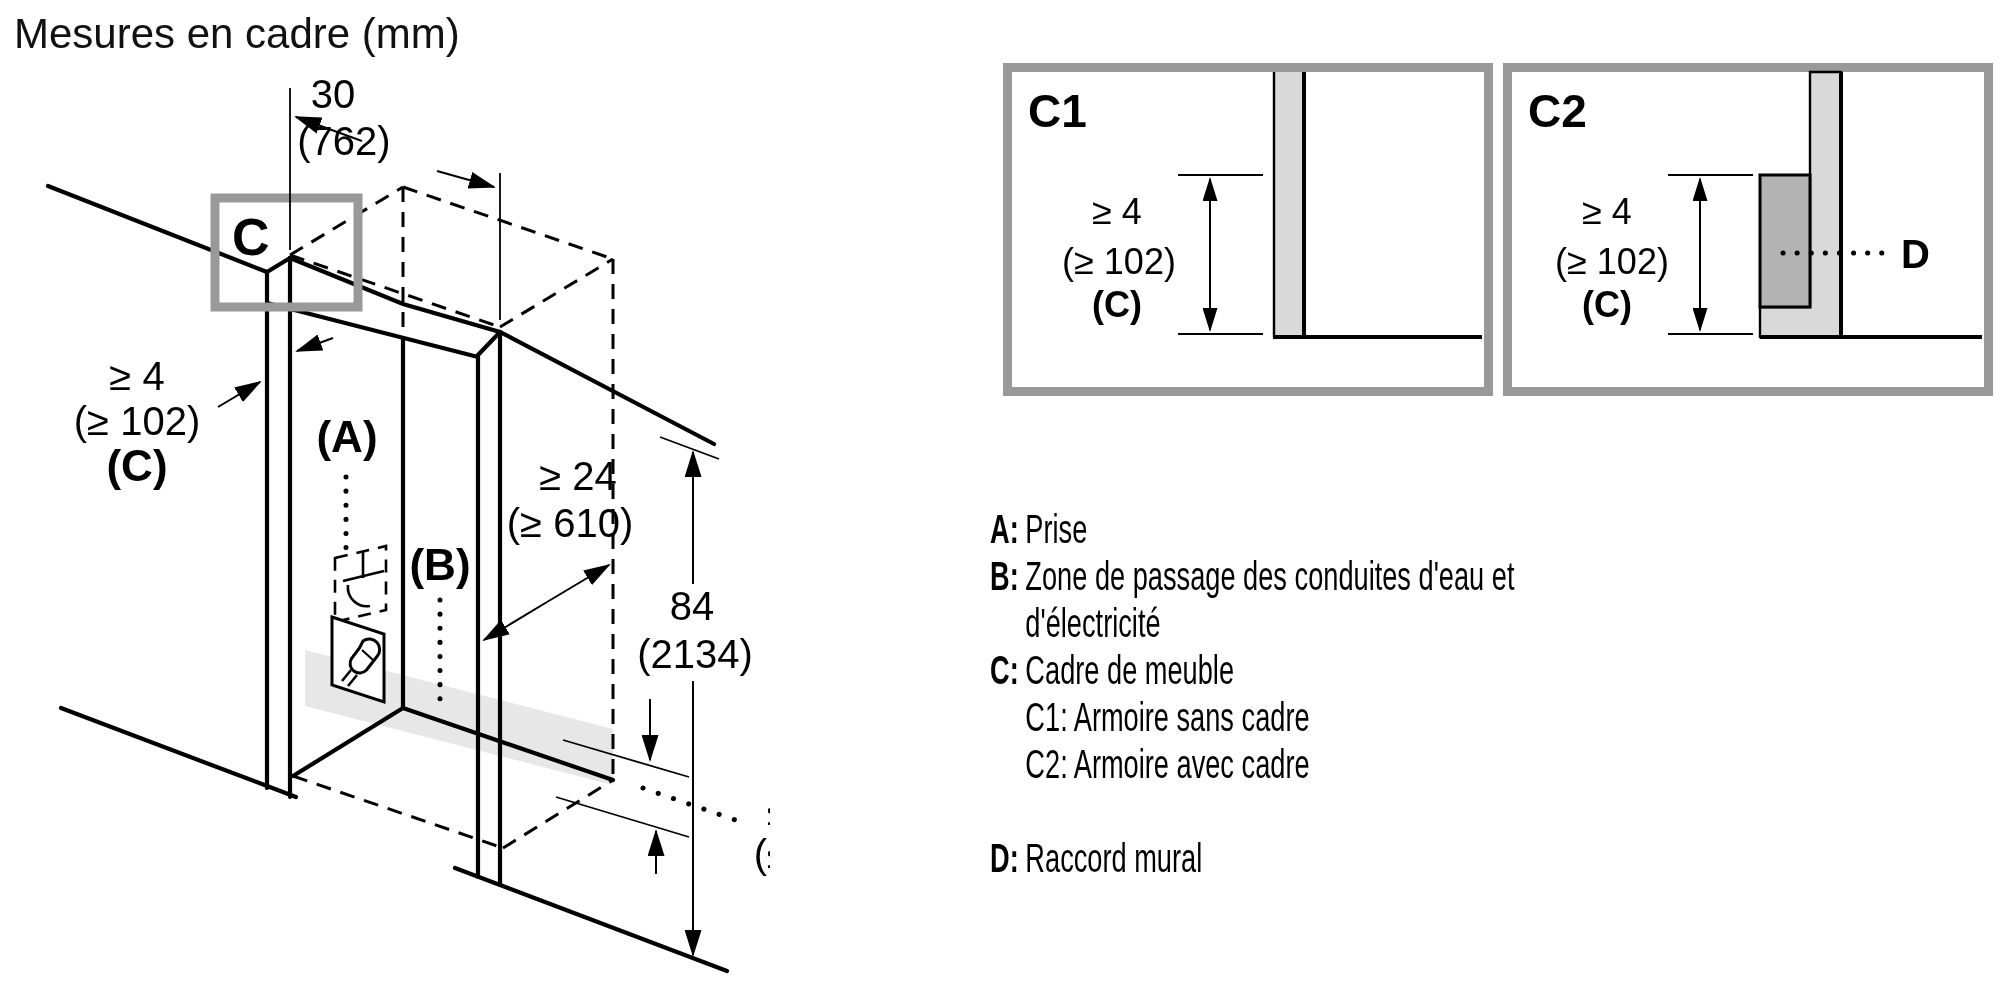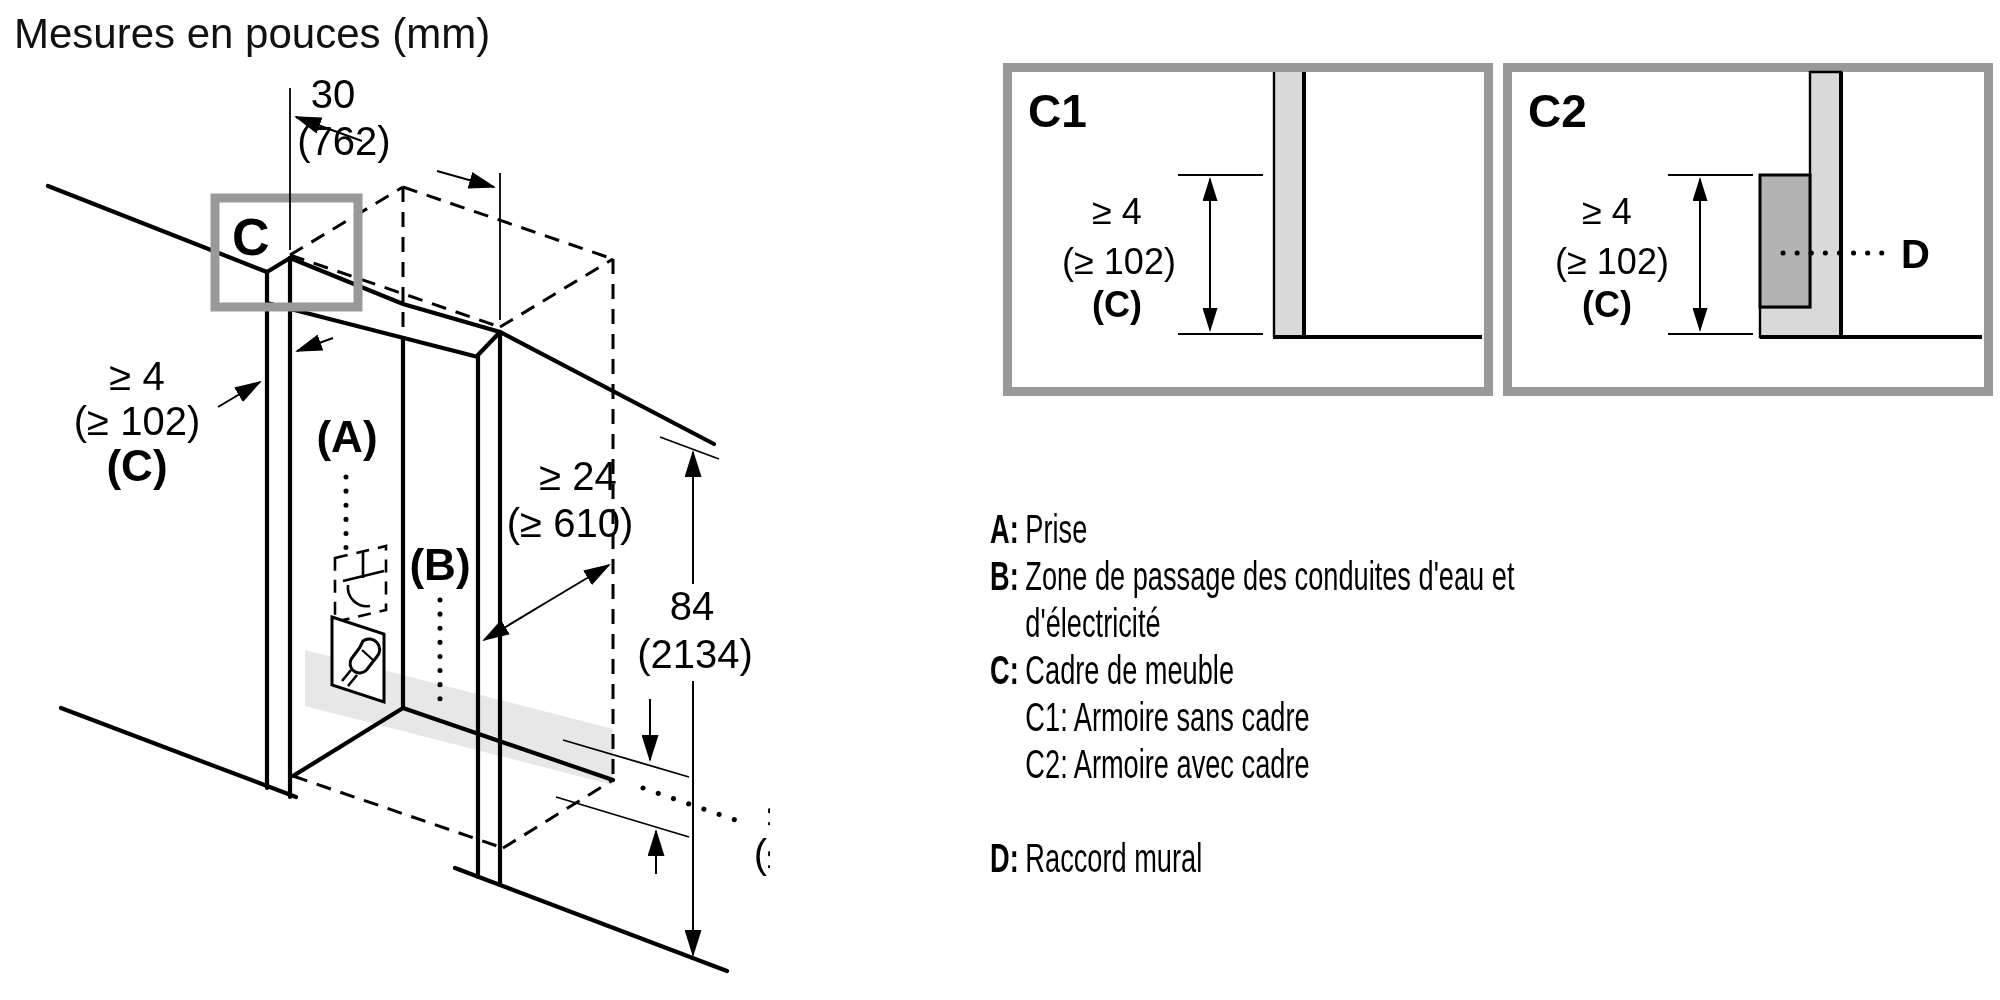--- a/index.html
+++ b/index.html
@@ -29,21 +29,21 @@
   .lbltxt{font-size:44px;font-weight:bold;}
   .boxlbl{font-size:52px;font-weight:bold;}
   .insetlbl{font-size:46px;font-weight:bold;}
   .insdim{font-size:36px;}
 </style>
 </head>
 <body>
 
 <div class="canvas">
 
-  <div class="page-title">Mesures en pouces (mm)</div>
+  <div class="page-title">Mesures en cadre (mm)</div>
 
   <svg id="main-svg" width="770" height="1000" viewBox="0 0 770 1000">
     <defs>
       <marker id="ah" markerUnits="userSpaceOnUse" markerWidth="27" markerHeight="17" refX="25" refY="8.5" orient="auto">
         <path d="M0,0 L27,8.5 L0,17 z" fill="#000"></path>
       </marker>
     </defs>
 
     <polygon points="305,650 613,729 613,785 305,706" fill="#e7e7e7"></polygon>
 

